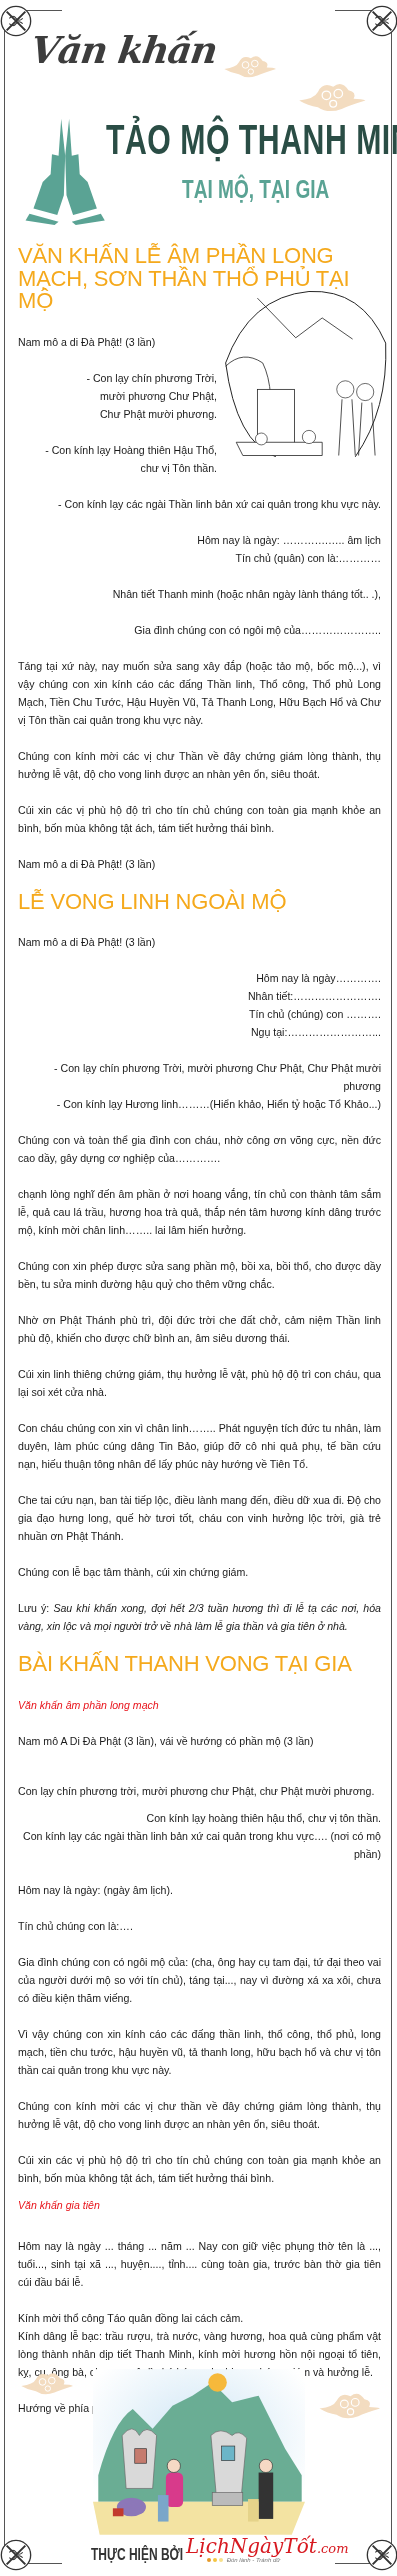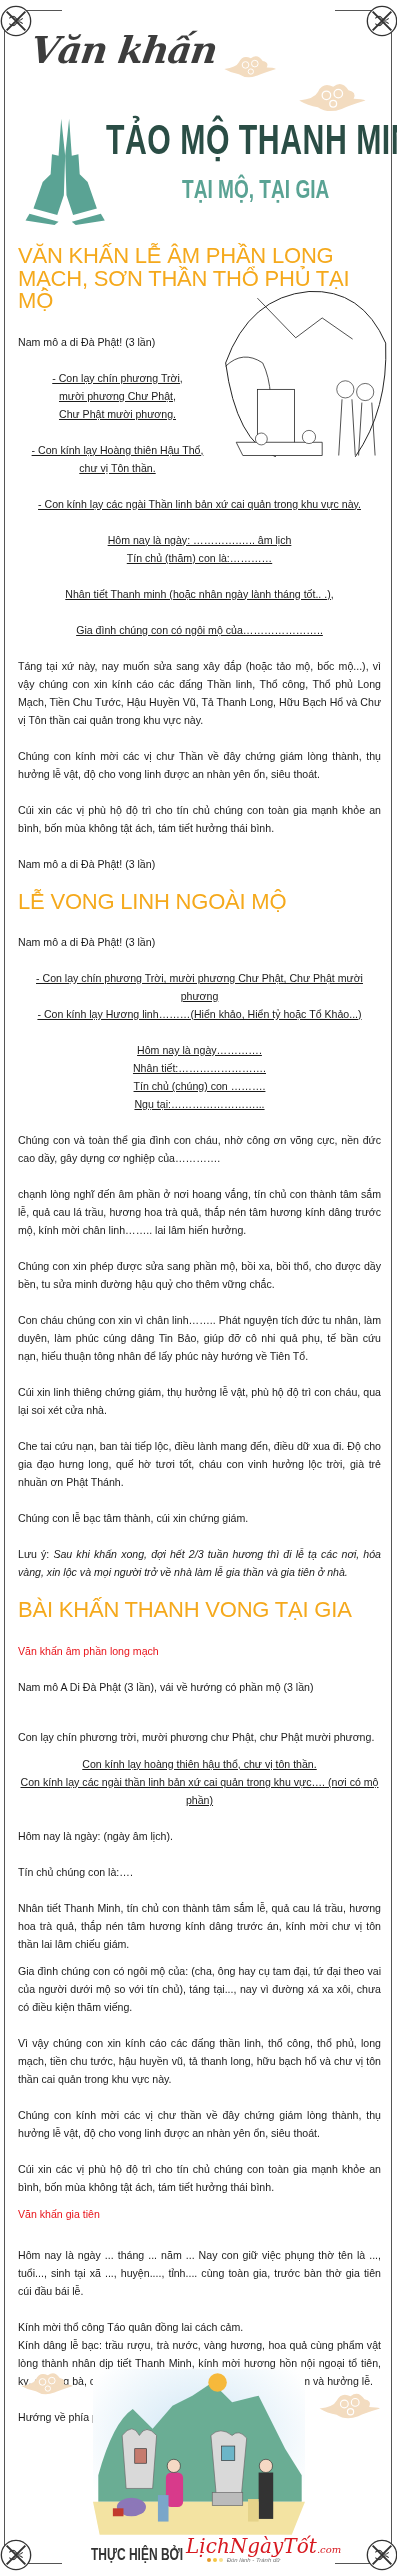--- a/index.html
+++ b/index.html
@@ -17,34 +17,34 @@
                   letter-spacing: -1.3px; transform: skewX(-8deg); }
   .main-title { position: absolute; left: 106px; top: 116px; font-family: "Liberation Sans", sans-serif;
                 font-weight: bold; font-size: 42px; color: #2a4d45; letter-spacing: 0.7px;
                 transform: scaleX(0.72); transform-origin: left top; white-space: nowrap; }
   .sub-title { position: absolute; left: 182px; top: 174px; font-weight: bold; font-size: 26.5px;
                color: #5aa394; transform: scaleX(0.72); transform-origin: left top; white-space: nowrap; }
   .hands { position: absolute; left: 20px; top: 116px; width: 93px; height: 109px; }
 
   .content { position: absolute; left: 18px; top: 245px; width: 363px; font-size: 10.6px; line-height: 18px; }
   .content p { margin: 0 0 18px 0; text-align: justify; }
-  .content p.left { text-align: center; text-decoration: underline; }
+  .content p.left { text-align: right; }
   .h-amber { color: #f5a91c; font-size: 22px; line-height: 22.5px; margin: 0 0 20px 0; font-weight: normal;
              letter-spacing: -0.2px; }
-  .h-red { color: #e8141b; font-size: 10.6px; margin: 4px 0 18px 0; font-weight: normal; }
+  .h-red { color: #e8141b; font-style: italic; font-size: 10.6px; margin: 4px 0 18px 0; font-weight: normal; }
   .italic { font-style: italic; }
   .illus-top { position: absolute; left: 223px; top: 290px; width: 164px; height: 167px; }
   .narrow { width: 199px; }
 
   .illus-bottom { position: absolute; left: 93px; top: 2369px; width: 212px; height: 166px; }
   .credit { position: absolute; left: 91px; top: 2546px; font-weight: bold; font-size: 16px; color: #333;
             transform: scaleX(0.75); transform-origin: left top; white-space: nowrap; }
   .brand { position: absolute; left: 186px; top: 2534px; font-family: "DejaVu Serif", serif; font-style: italic;
            font-size: 20px; color: #d71920; white-space: nowrap; }
-  .brand-com { font-size: 10px; color: #d71920; }
+  .brand-com { font-size: 13px; color: #d71920; }
   .tagline { position: absolute; left: 207px; top: 2557px; font-size: 6px; font-style: italic; color: #777; white-space: nowrap; }
   .dot { display: inline-block; width: 4px; height: 4px; border-radius: 50%; margin-right: 2px; vertical-align: middle; }
 </style>
 </head>
 <body>
 
 <div class="frame"></div>
 <div class="corner-line" style="left:24px;top:10px;width:38px;"></div>
 <div class="corner-line" style="left:335px;top:10px;width:38px;"></div>
 <div class="corner-line" style="left:24px;top:2563px;width:38px;"></div>
@@ -123,65 +123,65 @@
     <span>mười phương Chư Phật,</span><br>
     <span>Chư Phật mười phương.</span>
   </p>
   <p class="narrow left">
     <span>- Con kính lạy Hoàng thiên Hậu Thổ,</span><br>
     <span>chư vị Tôn thần.</span>
   </p>
   <p class="left">- Con kính lạy các ngài Thần linh bản xứ cai quản trong khu vực này.</p>
   <p class="left">
     <span>Hôm nay là ngày: ………….….. âm lịch</span><br>
-    <span>Tín chủ (thăm) con là:…………</span>
+    <span>Tín chủ (quân) con là:…………</span>
   </p>
   <p class="left">Nhân tiết Thanh minh (hoặc nhân ngày lành tháng tốt.. .),</p>
   <p class="left">Gia đình chúng con có ngôi mộ của…………………..</p>
   <p>Táng tại xứ này, nay muốn sửa sang xây đắp (hoặc tảo mộ, bốc mộ...), vì vậy chúng con xin kính cáo các đấng Thần linh, Thổ công, Thổ phủ Long Mạch, Tiền Chu Tước, Hậu Huyền Vũ, Tả Thanh Long, Hữu Bạch Hổ và Chư vị Tôn thần cai quản trong khu vực này.</p>
   <p>Chúng con kính mời các vị chư Thần về đây chứng giám lòng thành, thụ hưởng lễ vật, độ cho vong linh được an nhàn yên ổn, siêu thoát.</p>
   <p>Cúi xin các vị phù hộ độ trì cho tín chủ chúng con toàn gia mạnh khỏe an bình, bốn mùa không tật ách, tám tiết hưởng thái bình.</p>
   <p>Nam mô a di Đà Phật! (3 lần)</p>
 
   <h2 class="h-amber">LỄ VONG LINH NGOÀI MỘ</h2>
 
   <p>Nam mô a di Đà Phật! (3 lần)</p>
   <p class="left">
-    <span>- Con lạy chín phương Trời, mười phương Chư Phật, Chư Phật mười phương</span><br>
-    <span>- Con kính lạy Hương linh………(Hiển khảo, Hiển tỷ hoặc Tổ Khảo...)</span>
-  </p>
-  <p class="left">
     <span>Hôm nay là ngày………….</span><br>
     <span>Nhân tiết:…………………….</span><br>
     <span>Tín chủ (chúng) con ……….</span><br>
     <span>Ngụ tại:……………………...</span>
   </p>
+  <p class="left">
+    <span>- Con lạy chín phương Trời, mười phương Chư Phật, Chư Phật mười phương</span><br>
+    <span>- Con kính lạy Hương linh………(Hiển khảo, Hiển tỷ hoặc Tổ Khảo...)</span>
+  </p>
   <p>Chúng con và toàn thể gia đình con cháu, nhờ công ơn võng cực, nền đức cao dầy, gây dựng cơ nghiệp của………….</p>
   <p>chạnh lòng nghĩ đến âm phần ở nơi hoang vắng, tín chủ con thành tâm sắm lễ, quả cau lá trầu, hương hoa trà quả, thắp nén tâm hương kính dâng trước mộ, kính mời chân linh…….. lai lâm hiến hưởng.</p>
   <p>Chúng con xin phép được sửa sang phần mộ, bồi xa, bồi thổ, cho được dầy bền, tu sửa minh đường hậu quỷ cho thêm vững chắc.</p>
+  <p>Nhờ ơn Phật Thánh phù trì, đội đức trời che đất chở, cảm niệm Thần linh phù độ, khiến cho được chữ bình an, âm siêu dương thái.</p>
+  <p>Cúi xin linh thiêng chứng giám, thụ hưởng lễ vật, phù hộ độ trì con cháu, qua lại soi xét cửa nhà.</p>
   <p>Con cháu chúng con xin vì chân linh…….. Phát nguyện tích đức tu nhân, làm duyên, làm phúc cúng dâng Tin Bảo, giúp đỡ cô nhi quả phụ, tế bần cứu nạn, hiếu thuận tông nhân để lấy phúc này hướng về Tiên Tổ.</p>
-  <p>Cúi xin linh thiêng chứng giám, thụ hưởng lễ vật, phù hộ độ trì con cháu, qua lại soi xét cửa nhà.</p>
   <p>Che tai cứu nạn, ban tài tiếp lộc, điều lành mang đến, điều dữ xua đi. Độ cho gia đạo hưng long, quế hờ tươi tốt, cháu con vinh hưởng lộc trời, già trẻ nhuần ơn Phật Thánh.</p>
   <p>Chúng con lễ bạc tâm thành, cúi xin chứng giám.</p>
   <p>
     <span>Lưu ý: </span><span class="italic">Sau khi khấn xong, đợi hết 2/3 tuần hương thì đi lễ tạ các nơi, hóa vàng, xin lộc và mọi người trở về nhà làm lễ gia thần và gia tiên ở nhà.</span>
   </p>
 
   <h2 class="h-amber">BÀI KHẤN THANH VONG TẠI GIA</h2>
 
   <h3 class="h-red">Văn khấn âm phần long mạch</h3>
   <p>Nam mô A Di Đà Phật (3 lần), vái về hướng có phần mộ (3 lần)</p>
   <p style="margin-bottom:9.3px;margin-top:32px;">Con lạy chín phương trời, mười phương chư Phật, chư Phật mười phương.</p>
   <p class="left">
     <span>Con kính lạy hoàng thiên hậu thổ, chư vị tôn thần.</span><br>
     <span>Con kính lạy các ngài thần linh bản xứ cai quản trong khu vực…. (nơi có mộ phần)</span>
   </p>
   <p>Hôm nay là ngày: (ngày âm lịch).</p>
   <p>Tín chủ chúng con là:….</p>
-  <p style="margin-bottom:9.3px;">Nhân tiết Thanh Minh, tín chủ con thành tâm sắm lễ, quả cau lá trầu, hương hoa trà quả, thắp nén tâm hương kính dâng trước án, kính mời chư vị tôn thần lai lâm chiếu giám.</p>
   <p>Gia đình chúng con có ngôi mộ của: (cha, ông hay cụ tam đại, tứ đại theo vai của người dưới mộ so với tín chủ), táng tại..., nay vì đường xá xa xôi, chưa có điều kiện thăm viếng.</p>
   <p>Vì vậy chúng con xin kính cáo các đấng thần linh, thổ công, thổ phủ, long mạch, tiền chu tước, hậu huyền vũ, tả thanh long, hữu bạch hổ và chư vị tôn thần cai quản trong khu vực này.</p>
   <p>Chúng con kính mời các vị chư thần về đây chứng giám lòng thành, thụ hưởng lễ vật, độ cho vong linh được an nhàn yên ổn, siêu thoát.</p>
   <p style="margin-bottom:9.3px;">Cúi xin các vị phù hộ độ trì cho tín chủ chúng con toàn gia mạnh khỏe an bình, bốn mùa không tật ách, tám tiết hưởng thái bình.</p>
 
   <h3 class="h-red" style="margin-bottom:22.5px;">Văn khấn gia tiên</h3>
   <p>Hôm nay là ngày ... tháng ... năm ... Nay con giữ việc phụng thờ tên là ..., tuổi..., sinh tại xã ..., huyện...., tỉnh.... cùng toàn gia, trước bàn thờ gia tiên cúi đầu bái lễ.</p>
   <p>
     <span>Kính mời thổ công Táo quân đồng lai cách cảm.</span><br>
     <span>Kính dâng lễ bạc: trầu rượu, trà nước, vàng hương, hoa quả cùng phẩm vật lòng thành nhân dịp tiết Thanh Minh, kính mời hương hồn nội ngoại tổ tiên, kỵ, cụ, ông bà, cha mẹ, cô dì chú bác, anh chị em chứng giám và hưởng lễ.</span>

